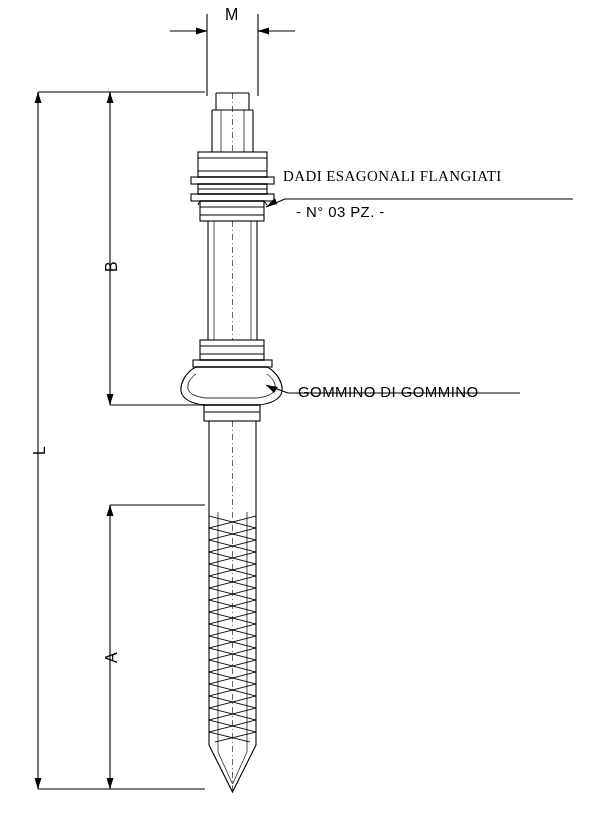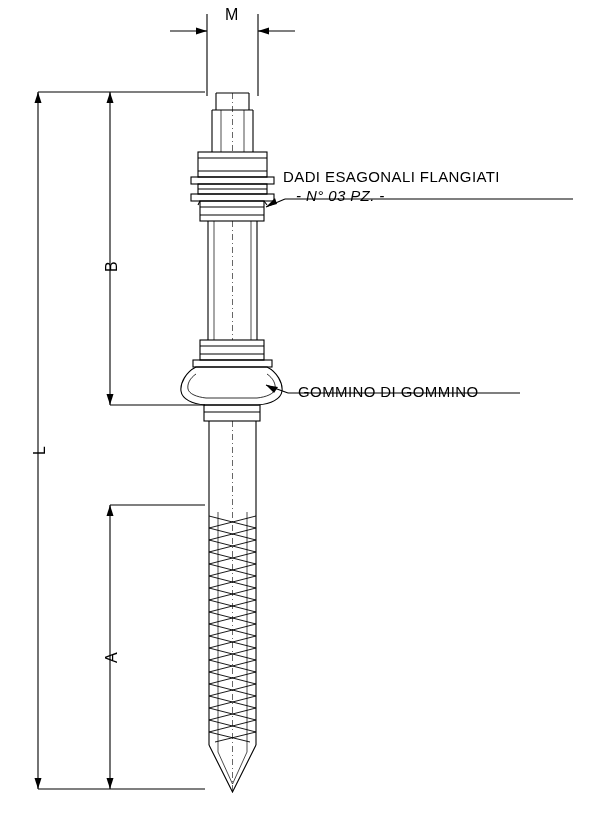--- a/index.html
+++ b/index.html
@@ -188,17 +188,17 @@
   </div>
 
   <div style="position:absolute; left:103px; top:272px; height:0;">
     <div class="lbl dim rot90" style="left:0; top:0;">B</div>
   </div>
 
   <div style="position:absolute; left:103px; top:663px; height:0;">
     <div class="lbl dim rot90" style="left:0; top:0;">A</div>
   </div>
 
-  <div class="lbl" style="left:283px; top:168px;">DADI ESAGONALI FLANGIATI</div>
-  <div class="lbl" style="left:296px; top:187px;font-style:italic;">- N° 03 PZ. -</div>
+  <div class="lbl" style="left:283px; top:168px;font-family:Liberation Serif, serif;">DADI ESAGONALI FLANGIATI</div>
+  <div class="lbl" style="left:296px; top:203px;">- N° 03 PZ. -</div>
   <div class="lbl" style="left:298px; top:383px;">GOMMINO DI GOMMINO</div>
 
 </div>
 
 </body></html>

